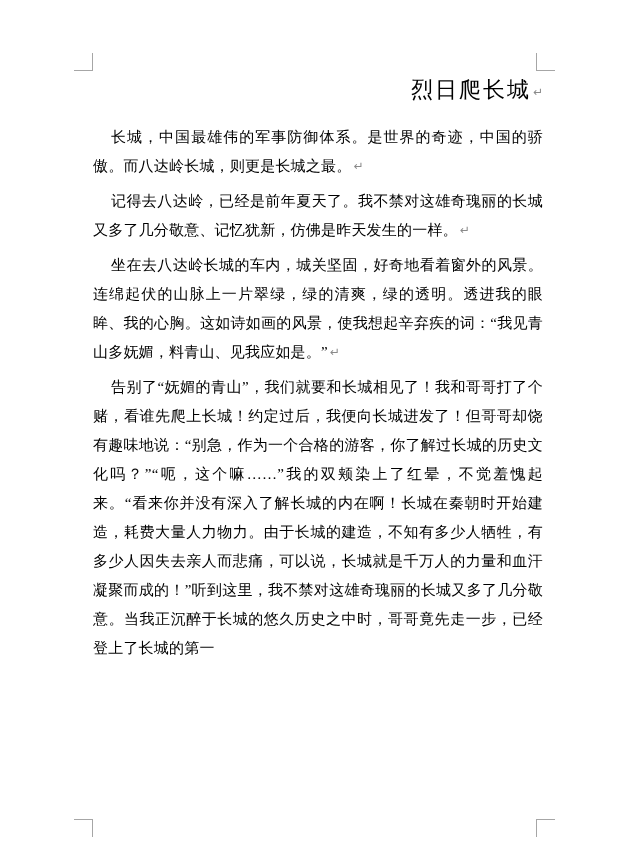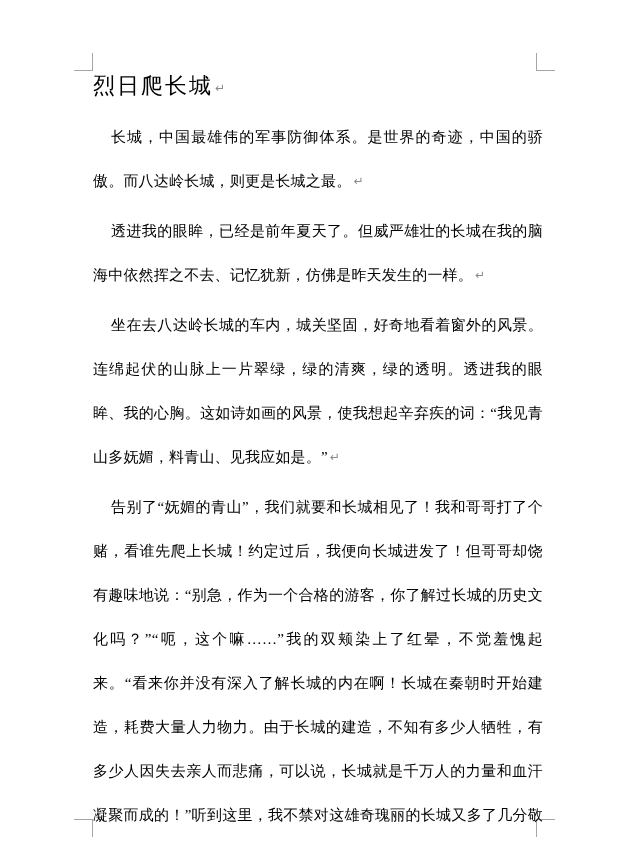--- a/index.html
+++ b/index.html
@@ -22,29 +22,29 @@
   .crop-tr{left:536px;top:53px;border-left:1px solid var(--crop);border-bottom:1px solid var(--crop);}
   .crop-bl{left:74px;top:819px;border-right:1px solid var(--crop);border-top:1px solid var(--crop);}
   .crop-br{left:536px;top:819px;border-left:1px solid var(--crop);border-top:1px solid var(--crop);}
   .text-area{
     position:absolute;left:93px;top:72px;width:450px;
     cursor:text;
   }
   .doc-title{
     font-size:22px;
     font-weight:normal;
-    line-height:28px;
-    text-align:left;
+    line-height:36px;
+    text-align:right;
     letter-spacing:2px;
     margin-bottom:13px;
     white-space:nowrap;
   }
   p.para{
     font-size:15px;
-    line-height:44px;
+    line-height:29px;
     text-align:justify;
     text-indent:18px;
     letter-spacing:0.2px;
     margin-bottom:6px;
   }
   p.para:last-child{margin-bottom:0;}
   .pmark{
     color:var(--pmark);
     font-size:12px;
     font-family:"DejaVu Sans",sans-serif;
@@ -71,19 +71,19 @@
 <span class="crop-mark crop-bl"></span>
 <span class="crop-mark crop-br"></span>
 
 <div class="text-area">
 
   <h1 class="doc-title"><span>烈日爬长城</span><span class="pmark">↵</span></h1>
 
   <p class="para"><span>长城，中国最雄伟的军事防御体系。是世界的奇迹，中国的骄傲。而八达岭长城，则更是长城之最。</span><span class="pmark">↵</span></p>
 
 
-  <p class="para"><span>透进我的眼眸，已经是前年夏天了。但威严雄壮的长城在我的脑海中依然挥之不去、记忆犹新，仿佛是昨天发生的一样。</span><span class="pmark">↵</span></p>
+  <p class="para"><span>记得去八达岭，已经是前年夏天了。我不禁对这雄奇瑰丽的长城又多了几分敬意、记忆犹新，仿佛是昨天发生的一样。</span><span class="pmark">↵</span></p>
 
   <p class="para"><span>坐在去八达岭长城的车内，城关坚固，好奇地看着窗外的风景。连绵起伏的山脉上一片翠绿，绿的清爽，绿的透明。透进我的眼眸、我的心胸。这如诗如画的风景，使我想起辛弃疾的词：“我见青山多妩媚，料青山、见我应如是。”</span><span class="pmark">↵</span></p>
 
   <p class="para"><span>告别了“妩媚的青山”，我们就要和长城相见了！我和哥哥打了个赌，看谁先爬上长城！约定过后，我便向长城进发了！但哥哥却饶有趣味地说：“别急，作为一个合格的游客，你了解过长城的历史文化吗？”“呃，这个嘛……”我的双颊染上了红晕，不觉羞愧起来。“看来你并没有深入了解长城的内在啊！长城在秦朝时开始建造，耗费大量人力物力。由于长城的建造，不知有多少人牺牲，有多少人因失去亲人而悲痛，可以说，长城就是千万人的力量和血汗凝聚而成的！”听到这里，我不禁对这雄奇瑰丽的长城又多了几分敬意。当我正沉醉于长城的悠久历史之中时，哥哥竟先走一步，已经登上了长城的第一</span></p>
 
 </div>
 
 </body></html>

